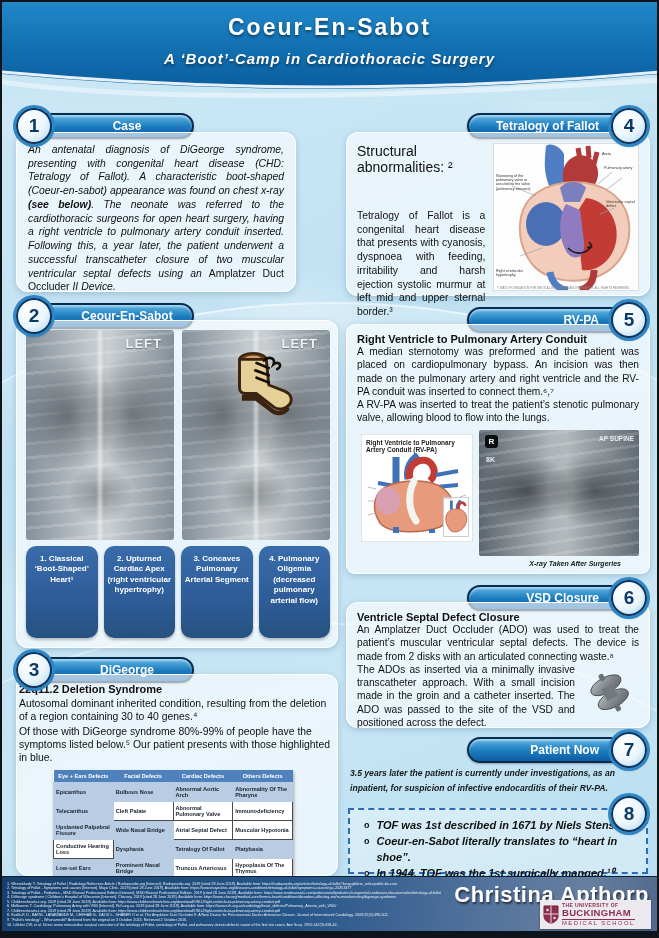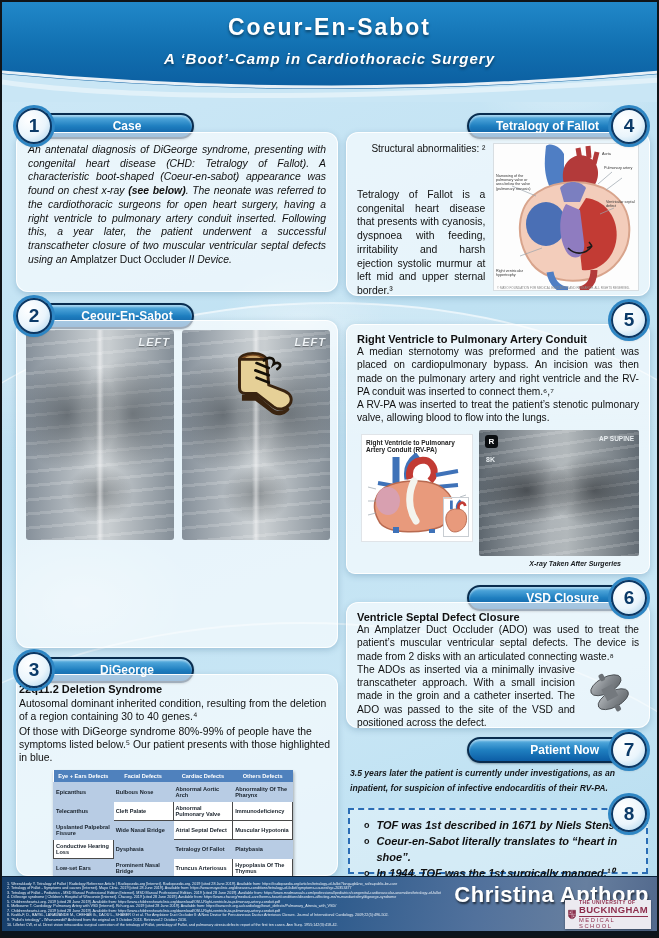--- a/index.html
+++ b/index.html
@@ -58,22 +58,22 @@
   .xray { position:relative; width:148px; height:210px; border-radius:3px; overflow:hidden;
     background:
       radial-gradient(48% 38% at 28% 40%, rgba(35,42,48,.50), transparent 72%),
       radial-gradient(48% 38% at 72% 40%, rgba(35,42,48,.46), transparent 72%),
       radial-gradient(30% 18% at 50% 78%, rgba(60,66,70,.45), transparent 75%),
       repeating-linear-gradient(175deg, rgba(255,255,255,.16) 0 3px, transparent 3px 14px),
       linear-gradient(90deg,#86909a 0%,#c3c9cd 44%,#c9ced1 56%,#848e97 100%);
   }
   .xray::after { content:""; position:absolute; left:47%; top:0; width:6%; height:100%;
     background:linear-gradient(90deg,transparent,rgba(255,255,255,.5),transparent); }
-  .xray .marker-left { position:absolute; top:6px; right:4px; color:#eef3f6; font-size:11px;
-    font-weight:bold; letter-spacing:1px; text-shadow:0 1px 1px rgba(0,0,0,.4); z-index:2;font-style:italic;}
+  .xray .marker-left { position:absolute; top:6px; right:12px; color:#eef3f6; font-size:13px;
+    font-weight:bold; letter-spacing:1px; text-shadow:0 1px 1px rgba(0,0,0,.4); z-index:2;}
   .boot-overlay { position:absolute; top:16px; left:38px; width:78px; height:78px; z-index:2; }
   .finding-row { position:absolute; left:9px; bottom:9px; display:flex; gap:6px; }
   .finding-box { width:71.5px; min-height:92px; border-radius:10px; padding:8px 3px;
     background:linear-gradient(180deg,#3a6cab 0%,#2d5c97 60%,#26517f 100%);
     color:#fff; font-size:8px; font-weight:bold; text-align:center; line-height:1.3;
     box-shadow:0 2px 3px rgba(0,0,0,.25); }
 
   
   .dig-inner { padding:8px 2px; color:#101010; }
   .dig-heading { font-size:11px; font-weight:bold; }
@@ -86,21 +86,21 @@
     border:1px solid #4a4a4a; background:#fff; vertical-align:middle; }
   table.dig td.hl { background:#b8cce4; border:1px solid #b8cce4; }
 
   
   .rt-heading { font-size:11px; font-weight:bold; color:#101010; }
   .rt-body { font-size:10.2px; color:#101010; text-align:justify; line-height:1.3; }
 
   
   .tof-inner { padding:10px; display:flex; gap:8px; }
   .tof-text { width:134px; }
-  .tof-line1 { font-size:10px; color:#101010;text-align:right; }
+  .tof-line1 { font-size:14px; color:#101010; }
   .tof-body { margin-top:34px; font-size:10.4px; text-align:justify; line-height:1.32; color:#101010; }
   .heart-panel { position:relative; width:152px; height:148px; background:#fdfdfd;
     border:1px solid #d8dee2; overflow:hidden; }
   .hp-label { position:absolute; font-size:6px; transform:scale(.62); transform-origin:left top;
     color:#333; line-height:1.1; width:60px; }
   .hp-credit { position:absolute; bottom:1px; left:3px; font-size:6px; transform:scale(.5);
     transform-origin:left bottom; color:#888; white-space:nowrap; }
 
   
   .rvpa-inner { padding:8px 10px; }
@@ -142,21 +142,21 @@
 
   
   .ftr { position:absolute; left:0; bottom:0; width:100%; height:60px;
     background:linear-gradient(100deg,#173f6b 0%,#265689 45%,#51719c 72%,#677f9f 88%,#51688c 100%);
     border-top:1px solid #0a2038; }
   .refs { position:absolute; top:4px; left:5px; width:770px; transform:scale(.60);
     transform-origin:left top; color:#e8eef5; }
   .refs div { font-size:6.2px; line-height:1.23; white-space:nowrap; overflow:hidden; }
   .author { position:absolute; top:5px; right:8px; font-size:22px; font-weight:bold; color:#fff;
     text-shadow:1px 2px 2px rgba(0,0,0,.6); letter-spacing:.5px; }
-  .uni-logo { position:absolute; right:6px; bottom:7px; width:86px; height:29px; background:#eceaf0;
+  .uni-logo { position:absolute; right:6px; bottom:7px; width:111px; height:29px; background:#eceaf0;
     box-shadow:0 1px 2px rgba(0,0,0,.4); display:flex; align-items:center; padding:2px 3px; gap:3px; }
   .uni-text { color:#8d2f4d; line-height:1; }
   .uni-l1 { font-size:5px; letter-spacing:.4px; font-weight:bold; }
   .uni-l2 { font-size:9.5px; font-weight:bold; letter-spacing:.3px; }
   .uni-l3 { font-size:5.8px; letter-spacing:1.5px; margin-top:1.5px; border-top:1px solid #8d2f4d; padding-top:1px; }
   .bottom-strip { position:absolute; bottom:0; left:0; width:100%; height:5px; background:#0c141c; }
 </style>
 </head>
 <body>
 
@@ -171,21 +171,21 @@
       <path d="M0,16 Q330,46 659,16 L659,44 L0,44 Z" fill="#c9e6f5"></path>
       <path d="M0,14 Q330,44 659,14" stroke="rgba(255,255,255,.9)" stroke-width="3" fill="none"></path>
       <path d="M0,24 Q200,52 659,22" stroke="rgba(255,255,255,.45)" stroke-width="5" fill="none"></path>
     </svg>
   </div>
 
   <div class="sec-head left" style="top:106px; left:14px; width:220px;">
     <div class="num-circle">1</div>
     <div class="pill"><span>Case</span></div>
   </div>
-  <div class="card" style="top:130px; left:14px; width:322px; height:160px;">
+  <div class="card" style="top:130px; left:14px; width:280px; height:160px;">
     <p class="case-text"><span>An antenatal diagnosis of DiGeorge syndrome, presenting with congenital heart disease (CHD: Tetralogy of Fallot). A characteristic boot-shaped (Coeur-en-sabot) appearance was found on chest x-ray </span><span class="see-below">(see below)</span><span>. The neonate was referred to the cardiothoracic surgeons for open heart surgery, having a right ventricle to pulmonary artery conduit inserted. Following this, a year later, the patient underwent a successful transcatheter closure of two muscular ventricular septal defects using an </span><span class="ado">Amplatzer Duct Occluder</span><span> II Device.</span></p>
   </div>
 
   <div class="sec-head left" style="top:296px; left:14px; width:220px;">
     <div class="num-circle">2</div>
     <div class="pill"><span>Ceour-En-Sabot</span></div>
   </div>
   <div class="card" style="top:318px; left:14px; width:322px; height:328px;">
     <div class="xray-row">
       <div class="xray">
@@ -196,20 +196,26 @@
         <svg class="boot-overlay" viewBox="0 0 64 64">
           <ellipse cx="27" cy="11" rx="11" ry="5" fill="#7a4a20" stroke="#3a2410" stroke-width="2"></ellipse>
           <ellipse cx="27" cy="11" rx="7" ry="3" fill="#caa46a"></ellipse>
           <path d="M16,11 L16,34 C16,37 18,39 21,39 L30,39 L44,50 C48,53 54,52 57,48 C60,44 58,39 53,37 L40,32 L38,11 Z" fill="#e6d097" stroke="#3a2410" stroke-width="2.4" stroke-linejoin="round"></path>
           <path d="M18,40 L30,40 L43,51 C46,54 52,54 56,50 L57,52 C53,58 45,58 41,54 L29,45 L18,45 Z" fill="#3a2410"></path>
           <path d="M30,14 L40,18 M29,20 L40,24 M30,26 L40,30" stroke="#151008" stroke-width="2.2" stroke-linecap="round"></path>
           <path d="M36,12 C40,8 46,10 44,15 C48,12 52,16 47,19" fill="none" stroke="#151008" stroke-width="2.2" stroke-linecap="round"></path>
         </svg>
       </div>
     </div>
+    <div class="finding-row">
+        <div class="finding-box">1. Classical ‘Boot-Shaped’ Heart¹</div>
+        <div class="finding-box">2. Upturned Cardiac Apex (right ventricular hypertrophy)</div>
+        <div class="finding-box">3. Concaves Pulmonary Arterial Segment</div>
+        <div class="finding-box">4. Pulmonary Oligemia (decreased pulmonary arterial flow)</div>
+      </div>
   </div>
 
   <div class="sec-head left" style="top:650px; left:14px; width:220px;">
     <div class="num-circle">3</div>
     <div class="pill"><span>DiGeorge</span></div>
   </div>
   <div class="card" style="top:672px; left:14px; width:322px; height:202px;">
     <div class="dig-inner">
       <div class="dig-heading">22q11.2 Deletion Syndrome</div>
       <div class="dig-body">Autosomal dominant inherited condition, resulting from the deletion of a region containing 30 to 40 genes.⁴</div>
@@ -299,20 +305,21 @@
         <span class="hp-label" style="top:56px; right:-28px; width:60px;">Ventricular septal defect</span>
         <span class="hp-label" style="top:30px; left:2px; width:58px;">Narrowing of the pulmonary valve or area below the valve (pulmonary stenosis)</span>
         <span class="hp-label" style="bottom:8px; left:2px; width:58px;">Right ventricular hypertrophy</span>
         <span class="hp-credit">© MAYO FOUNDATION FOR MEDICAL EDUCATION AND RESEARCH. ALL RIGHTS RESERVED.</span>
       </div>
     </div>
   </div>
 
   <div class="sec-head right" style="top:300px; left:425px; width:220px;">
     <div class="num-circle">5</div>
+    <div class="pill"><span>RV-PA</span></div>
   </div>
   <div class="card" style="top:322px; left:344px; width:304px; height:250px;border-radius:9px;">
     <div class="rvpa-inner">
       <div class="rt-heading">Right Ventricle to Pulmonary Artery Conduit</div>
       <div class="rt-body">A median sternotomy was preformed and the patient was placed on cardiopulmonary bypass. An incision was then made on the pulmonary artery and right ventricle and the RV-PA conduit was inserted to connect them.⁶,⁷</div>
       <div class="rt-body">A RV-PA was inserted to treat the patient’s stenotic pulmonary valve, allowing blood to flow into the lungs.</div>
       <div class="rvpa-figs">
         <div class="rvpa-diagram">
           <div class="dg-title">Right Ventricle to Pulmonary Artery Conduit (RV-PA)</div>
           <svg width="102" height="80" viewBox="0 0 102 80">

